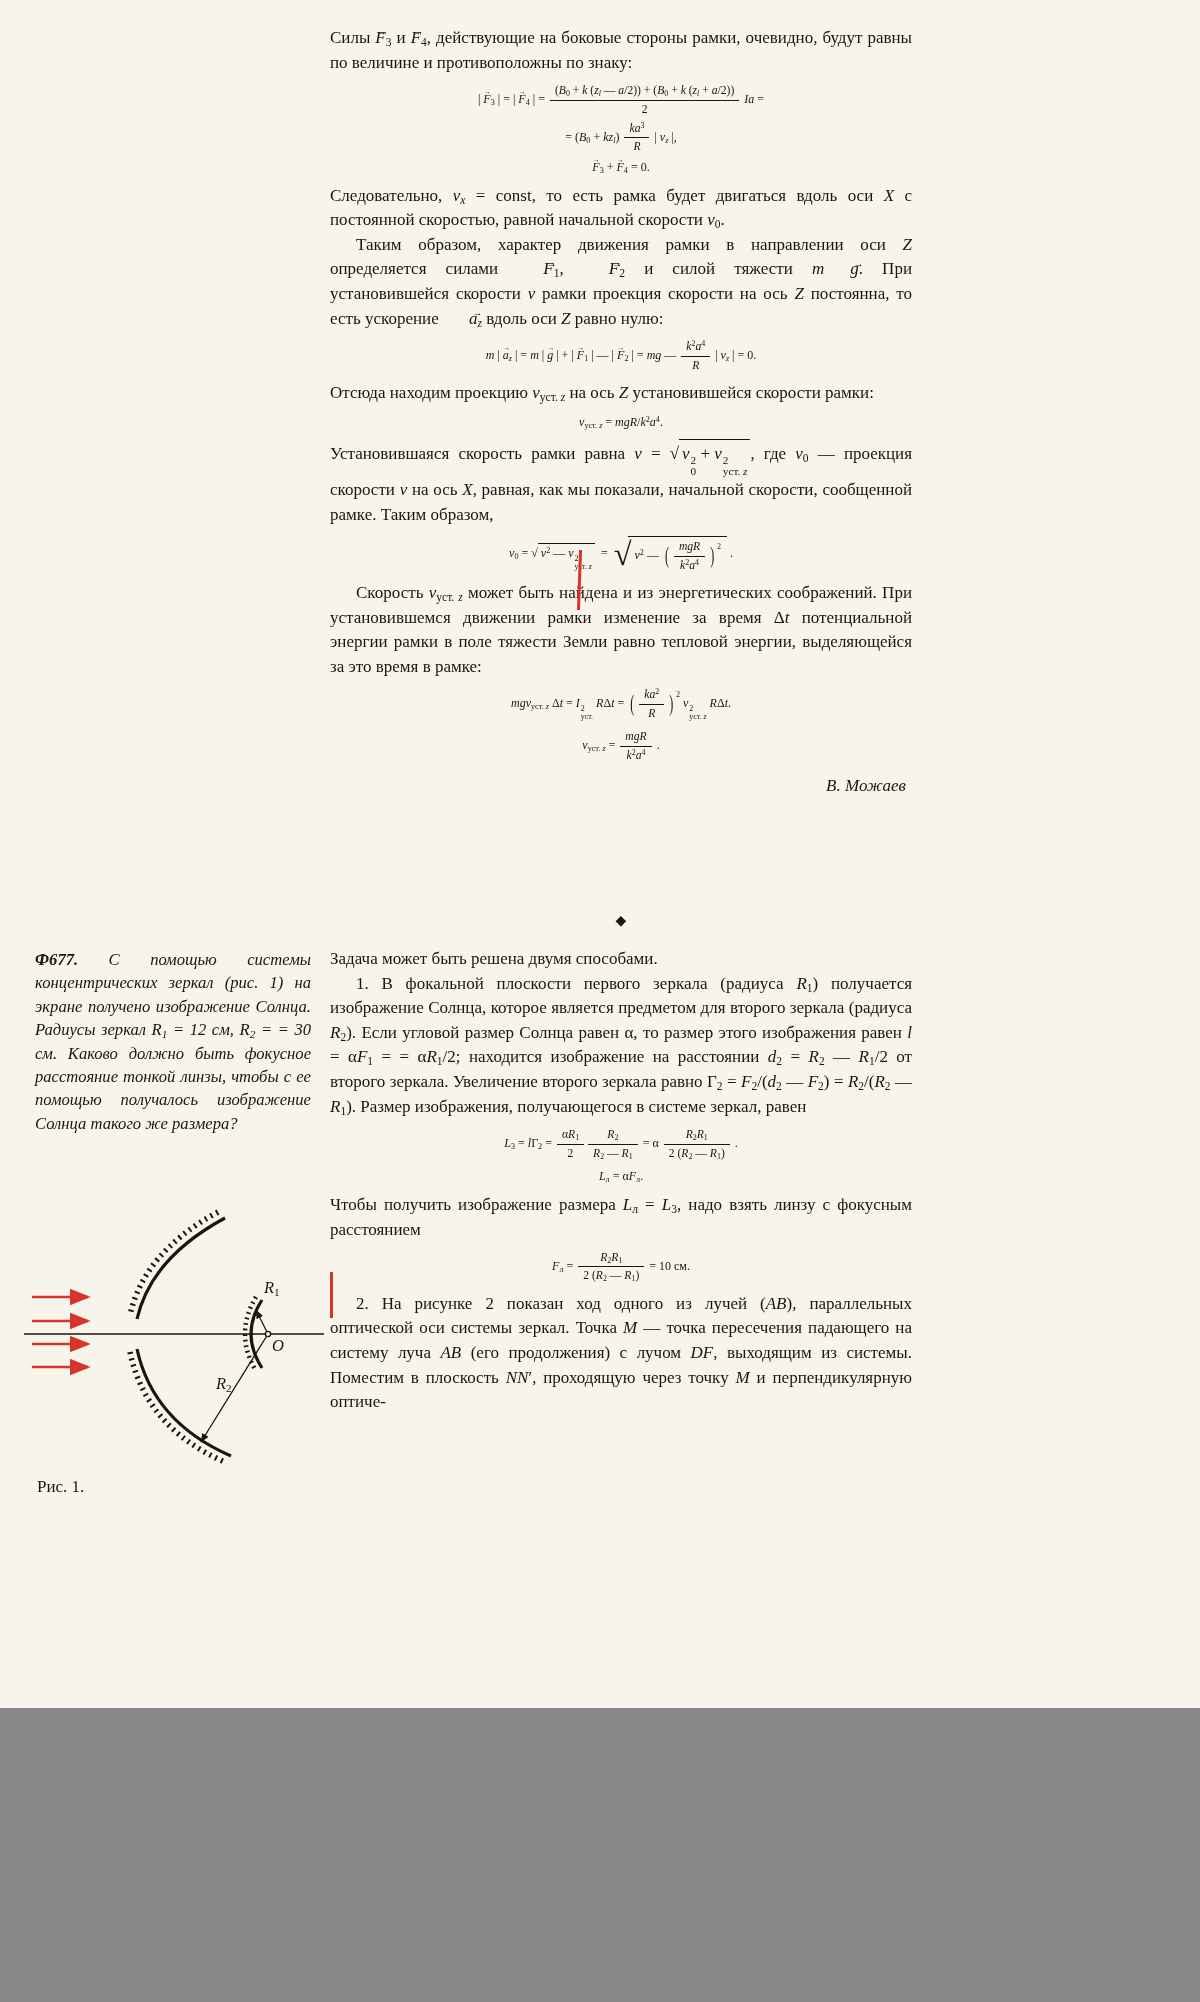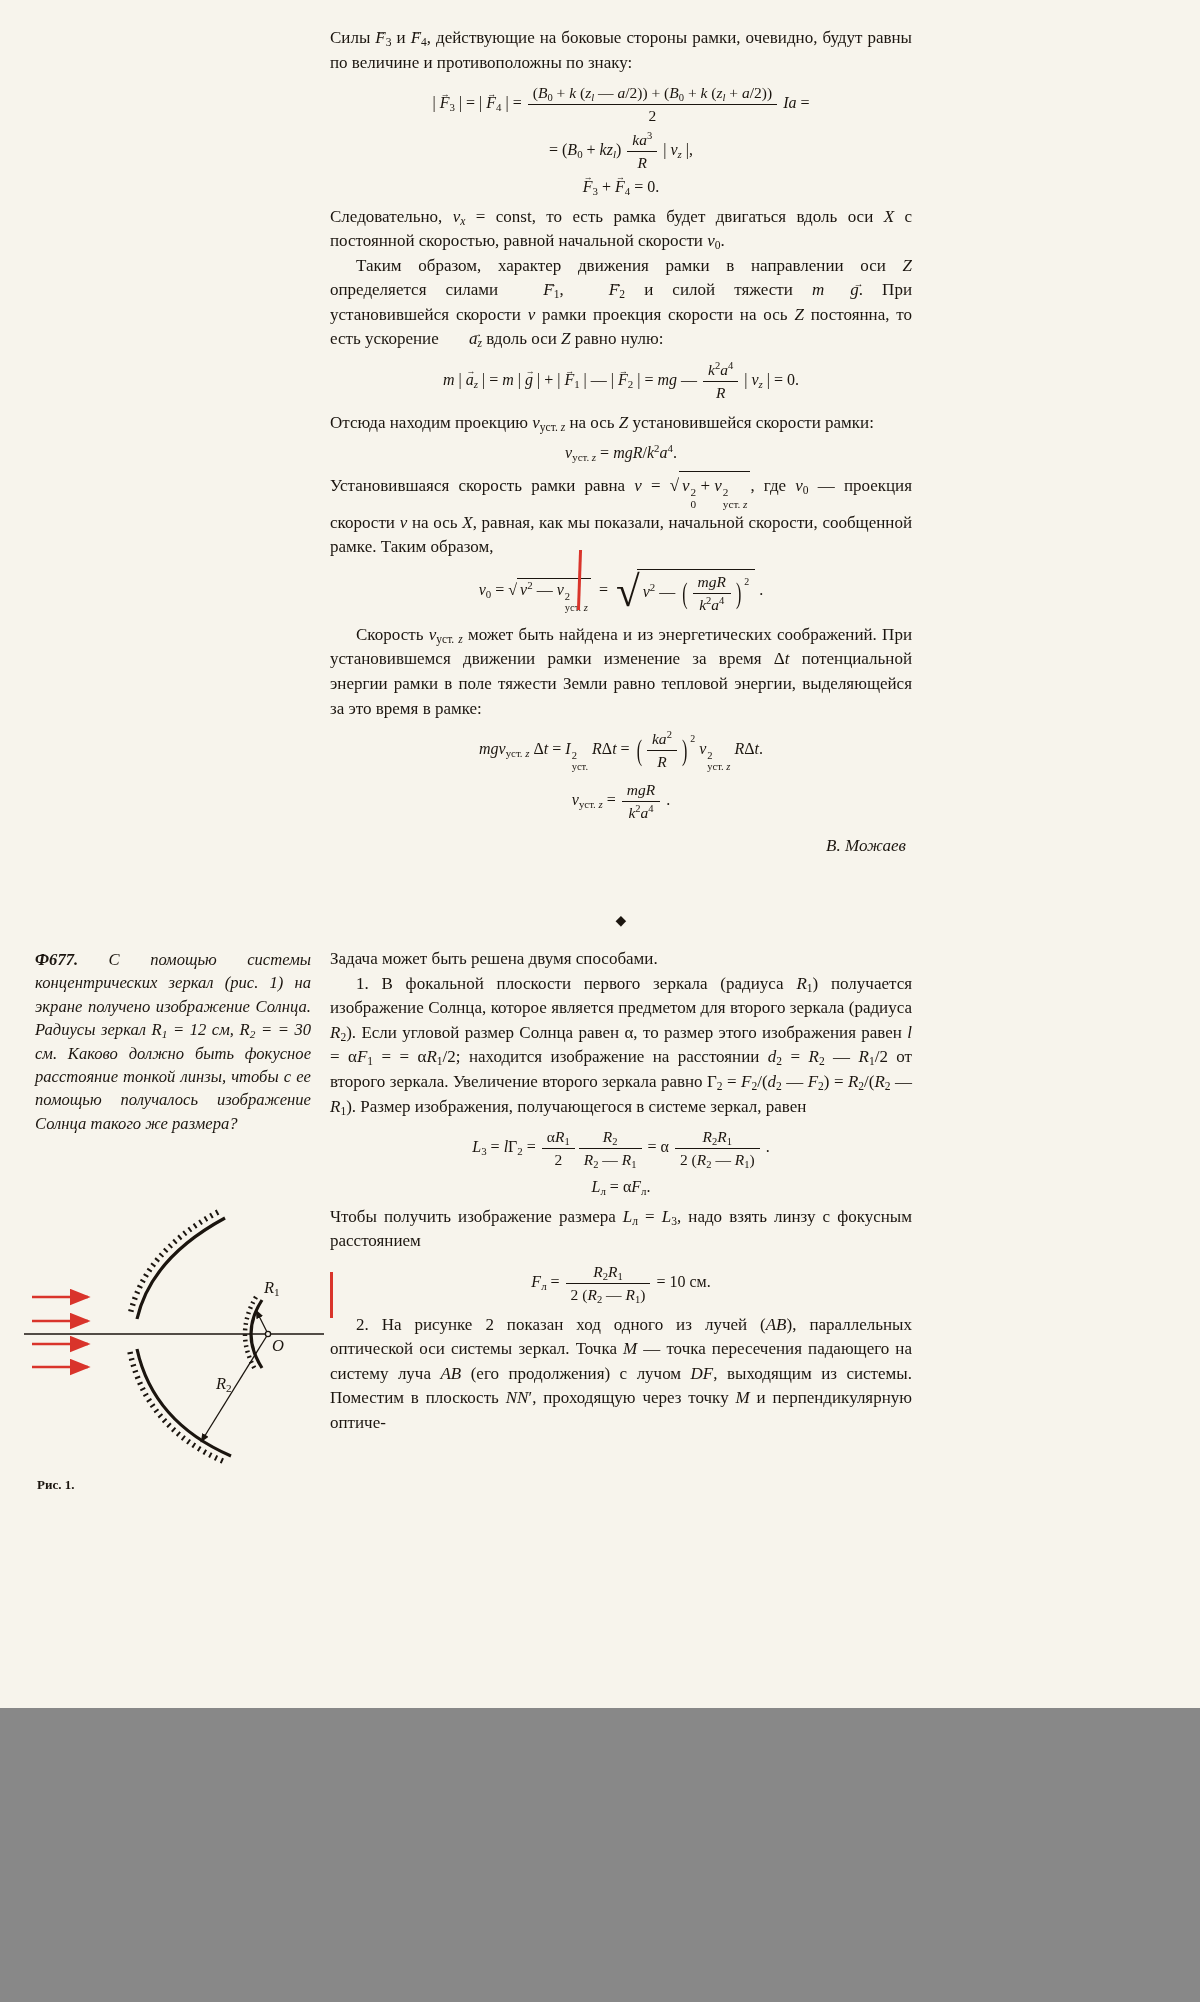--- a/index.html
+++ b/index.html
@@ -8,21 +8,21 @@
           font-family:"Liberation Serif","DejaVu Serif",serif; color:var(--ink); overflow:hidden; }
 
   .main-col  { position:absolute; left:330px; top:26px;  width:582px; }
   .main-col2 { position:absolute; left:330px; top:908px; width:582px; }
   .left-col  { position:absolute; left:35px;  top:948px; width:276px; }
 
   .para { margin:0; font-size:17px; line-height:24.6px; text-align:justify; }
   .para.ind { text-indent:26px; }
   .left-col .para { font-style:italic; font-size:16.6px; line-height:23.4px; }
 
-  .formula { text-align:center; font-size:16px; margin:9px 0; }
+  .formula { text-align:center; font-size:12px; margin:9px 0; }
   .fline { display:block; margin:6px 0; }
   .mfrag { display:inline; }
 
   .frac { display:inline-block; vertical-align:middle; text-align:center; line-height:1.15; padding:0 2px; font-size:0.97em; }
   .frac .num { display:block; padding:0 5px 2px; border-bottom:1.4px solid currentColor;text-align:center; }
   .frac .den { display:block; padding:2px 5px 0; }
 
   sub, sup { font-size:68%; line-height:0; }
   sub { vertical-align:-0.3em; }
   sup { vertical-align:0.55em; }
@@ -47,21 +47,21 @@
 
   .bigp { display:inline-block; vertical-align:middle; transform:scale(1,1.9); margin:0 3px; font-weight:300; }
   .outsup { font-size:62%; vertical-align:1.25em; }
 
   .author { text-align:right; font-style:italic; font-size:17px; margin:14px 6px 0 0; }
   .divider { text-align:center; font-size:14px; margin:4px 0 18px; }
 
   .fig { position:absolute; left:24px; top:1206px; width:302px; height:262px; }
   .fig svg { display:block; }
   .fig-label { position:absolute; font-size:16.5px; }
-  .fig-caption { position:absolute; left:37px; top:1477px; font-weight:bold; font-size:13px; }
+  .fig-caption { position:absolute; left:37px; top:1477px; font-weight:normal; font-size:17px; }
 
   .page-num { position:absolute; left:885px; top:1934px; font-weight:bold; font-size:19px; }
   .scan-bar { position:absolute; left:332px; top:1986px; width:826px; height:16px; background:#0d0d0d; }
   .red-mark { position:absolute; width:2.5px; background:var(--accent); }
   #red-mark-1 { left:578px; top:550px; height:60px; transform:rotate(2deg); }
   #red-mark-2 { left:330px; top:1272px; height:46px; }
 
   svg .ink { stroke:var(--ink); fill:none; }
   svg .mirror { stroke-width:3.2; }
   svg .hatch { stroke-width:5.5; stroke-dasharray:2 4.4; }

